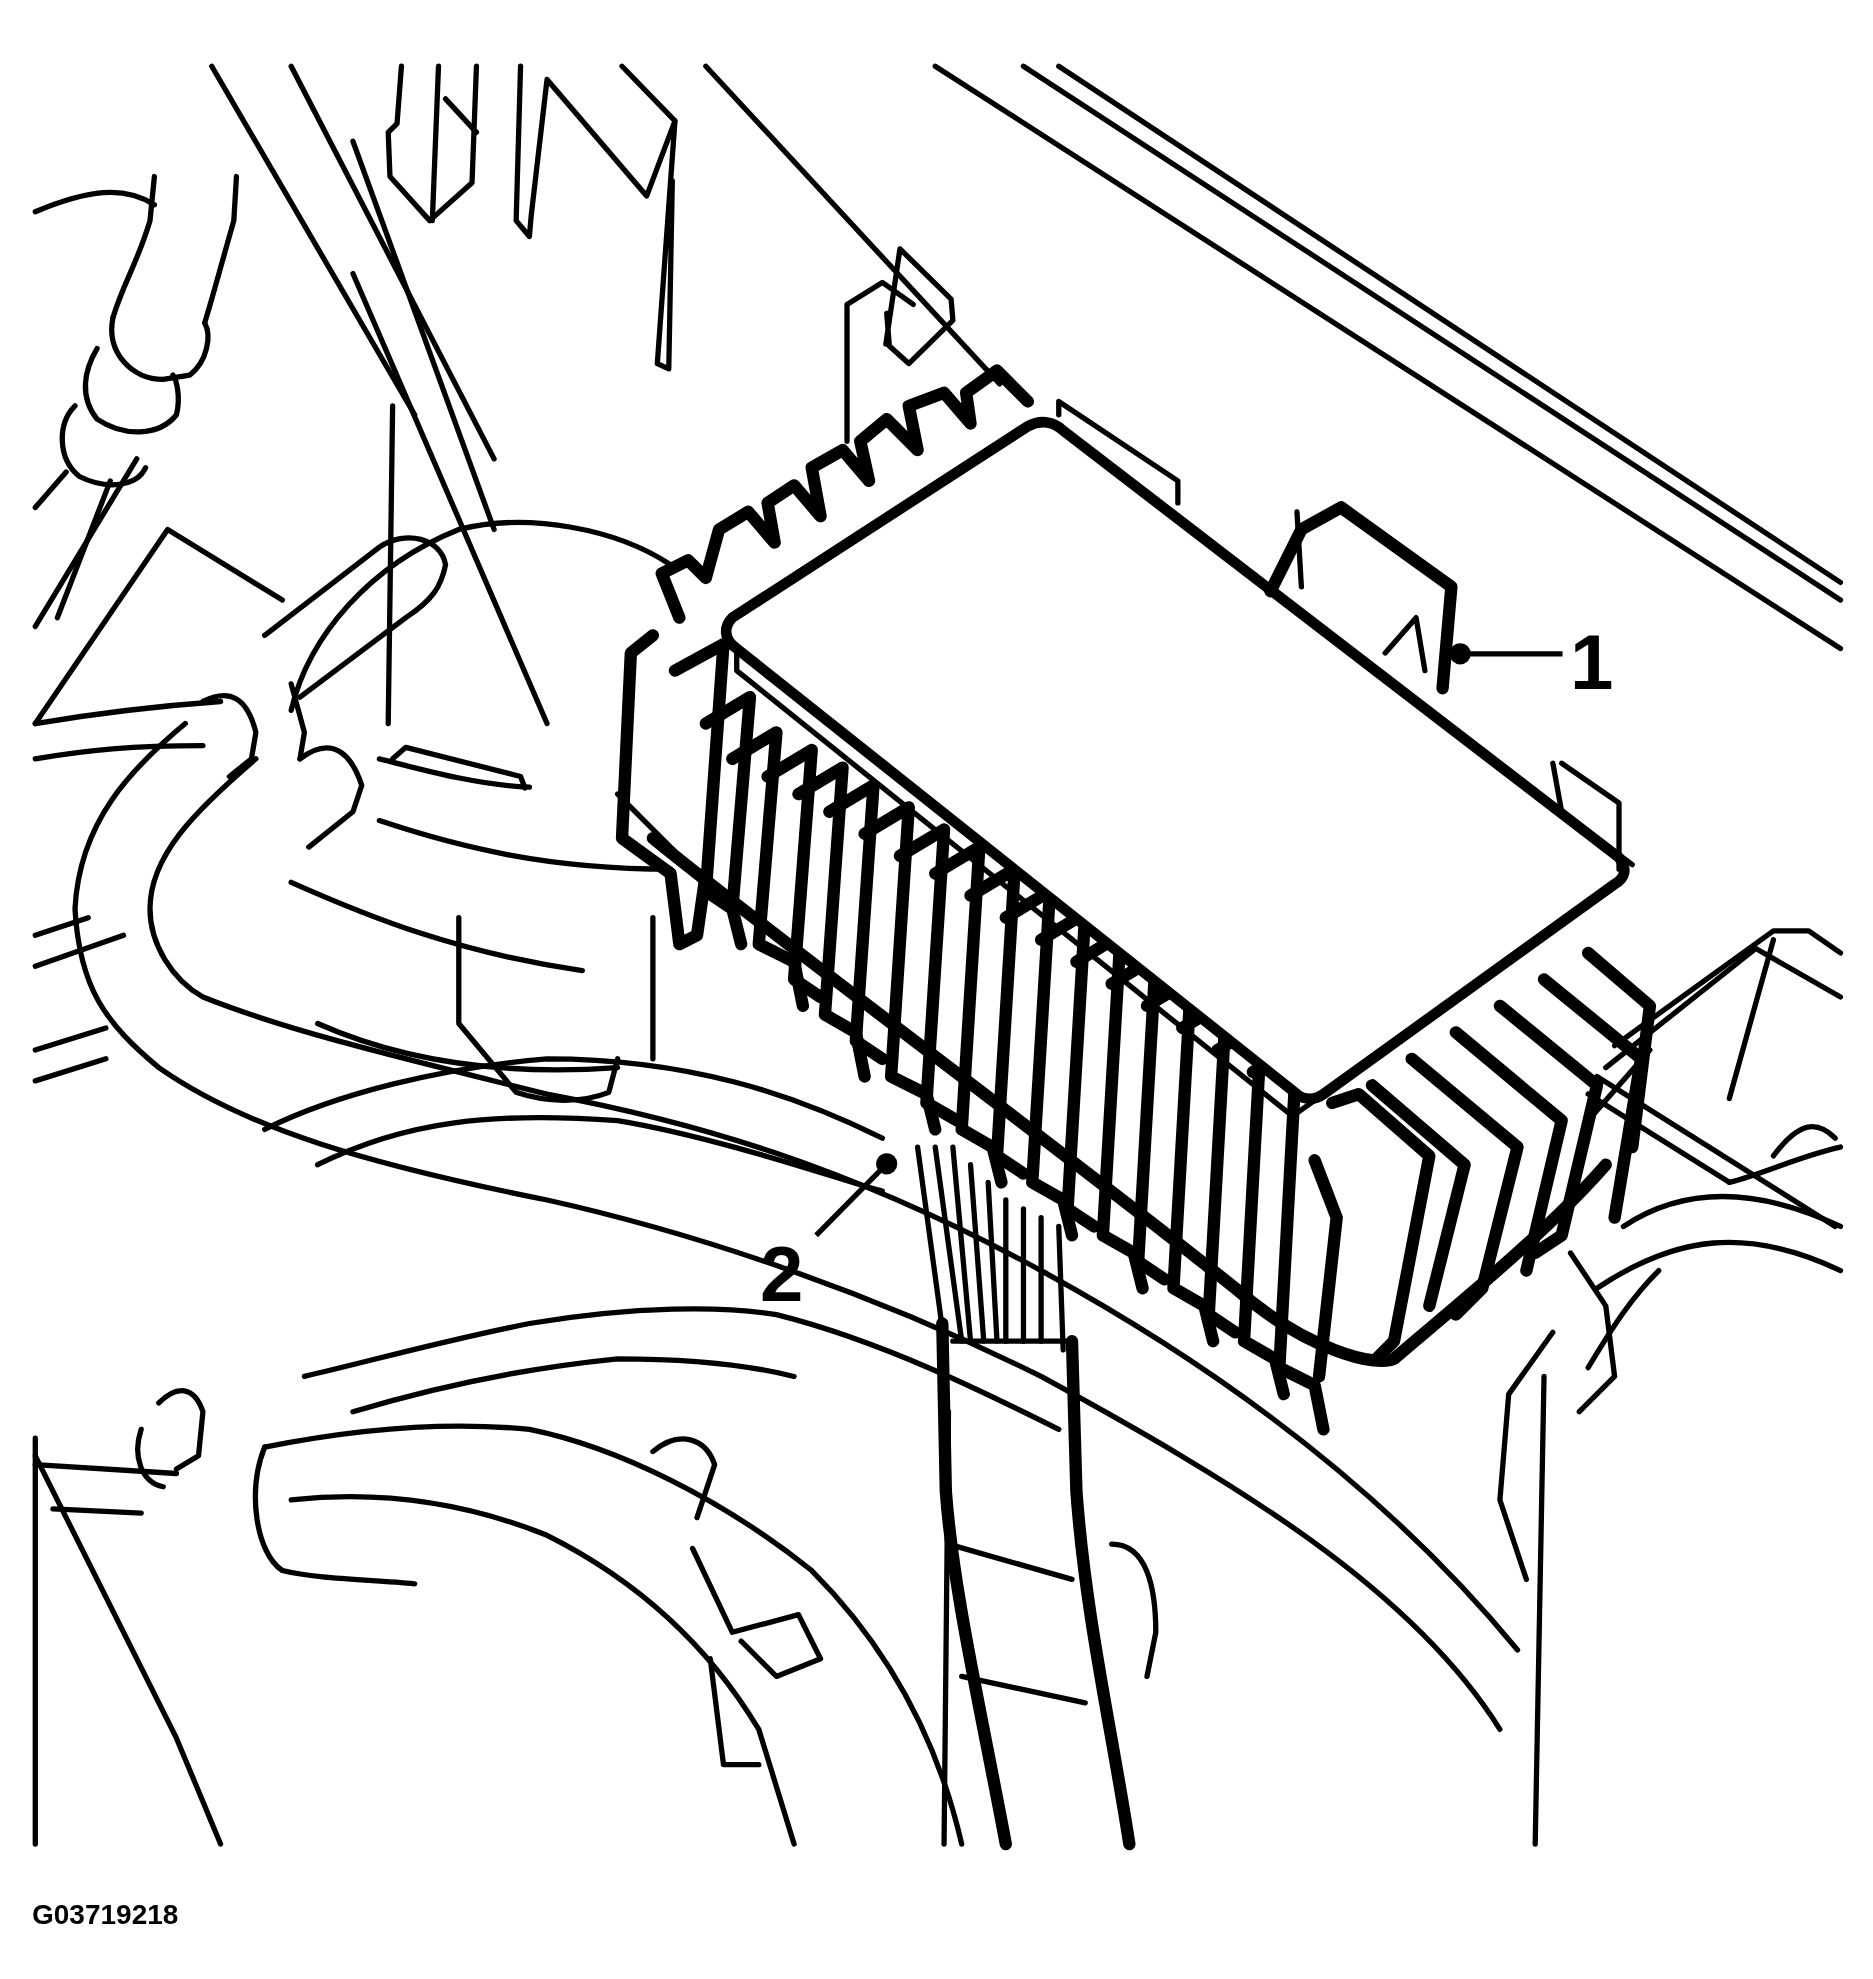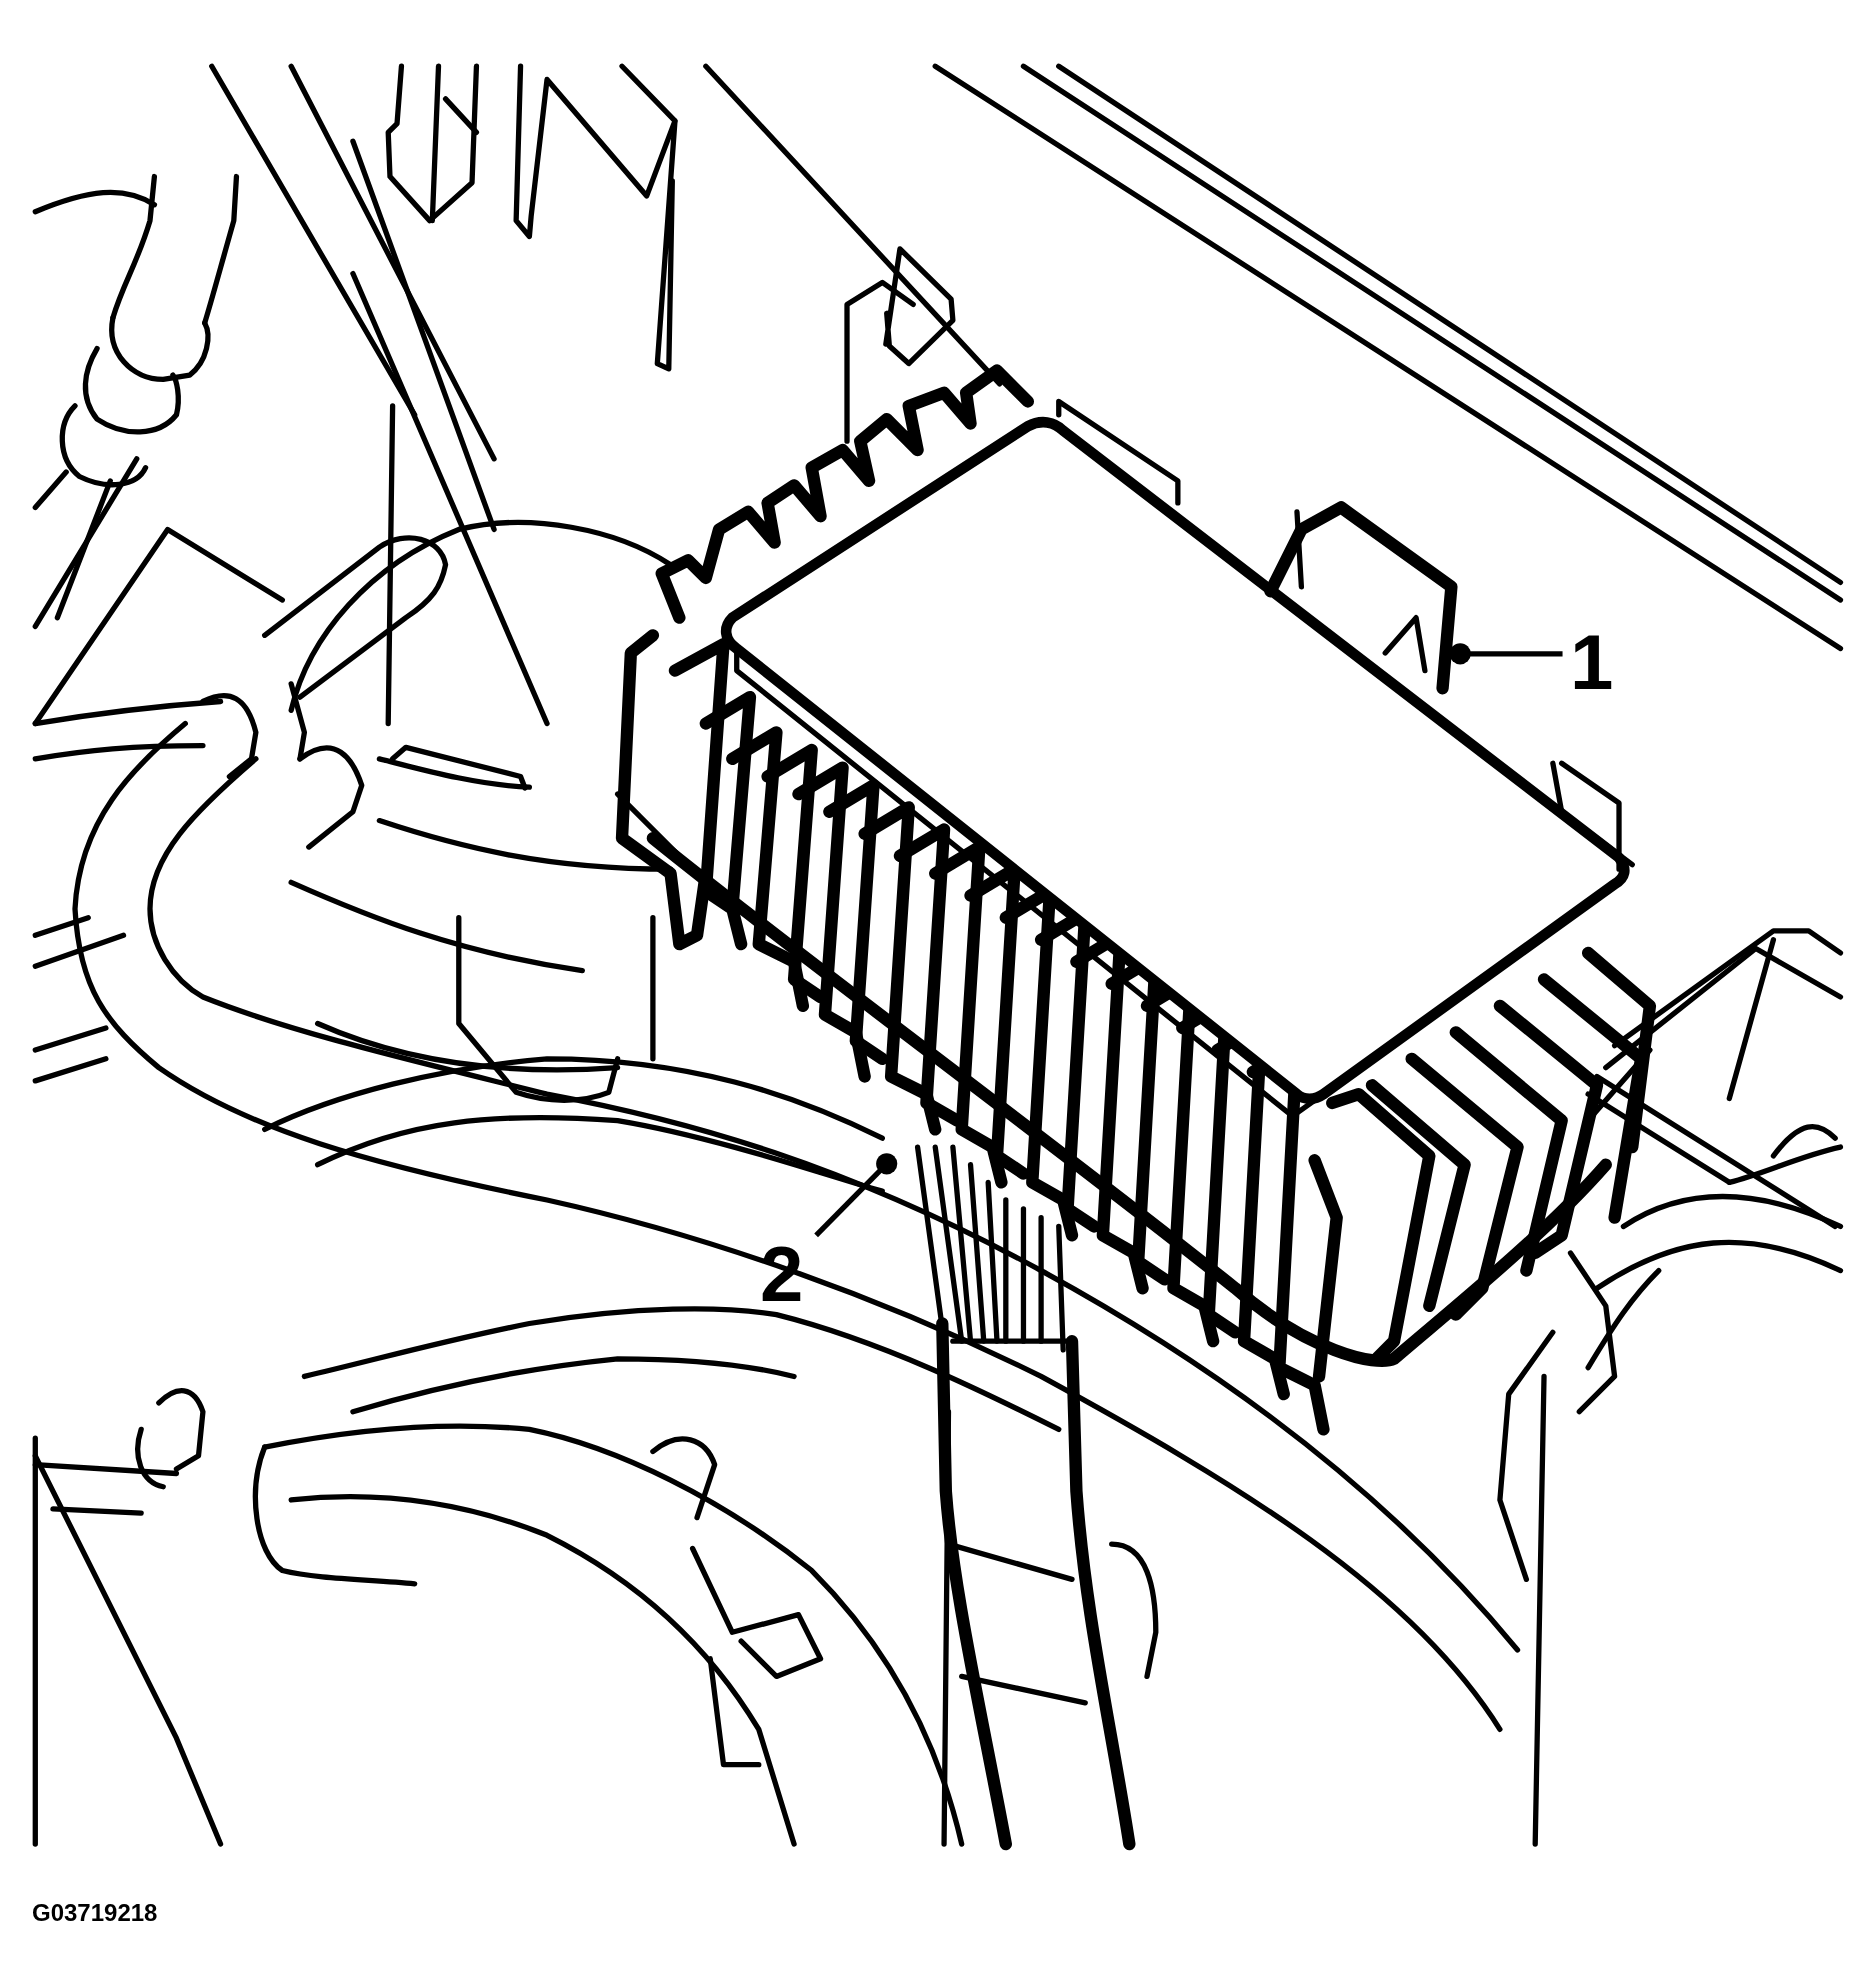--- a/index.html
+++ b/index.html
@@ -4,21 +4,21 @@
 <style>
   html, body { margin: 0; padding: 0; background: #ffffff; }
   body { width: 1874px; height: 1980px; position: relative; overflow: hidden;
          font-family: "Liberation Sans", sans-serif; }
   #figure { position: absolute; left: 0; top: 0; width: 1874px; height: 1980px; }
   .thin { fill: none; stroke: #000; stroke-width: 6; stroke-linecap: round; stroke-linejoin: round; }
   .thick { fill: none; stroke: #000; stroke-width: 14; stroke-linecap: round; stroke-linejoin: round; }
   .lid { fill: #fff; stroke: #000; stroke-width: 12; stroke-linejoin: round; }
   .callout-num { position: absolute; font-weight: bold; font-size: 78px; line-height: 1;
                  color: #000; font-family: "Liberation Sans", sans-serif; }
-  .fig-id { position: absolute; left: 32px; top: 1899px; font-size: 24px; font-weight: bold;
+  .fig-id { position: absolute; left: 32px; top: 1899px; font-size: 28px; font-weight: bold;
             color: #000; font-family: "Liberation Sans", sans-serif; letter-spacing: 0px; }
 </style>
 </head>
 <body>
 
 <svg id="figure" viewBox="0 0 2124 2244" xmlns="http://www.w3.org/2000/svg">
 
   <g>
     <path class="thin" d="M1060 75 L2086 735"></path>
     <path class="thin" d="M1160 75 L2086 680"></path>

